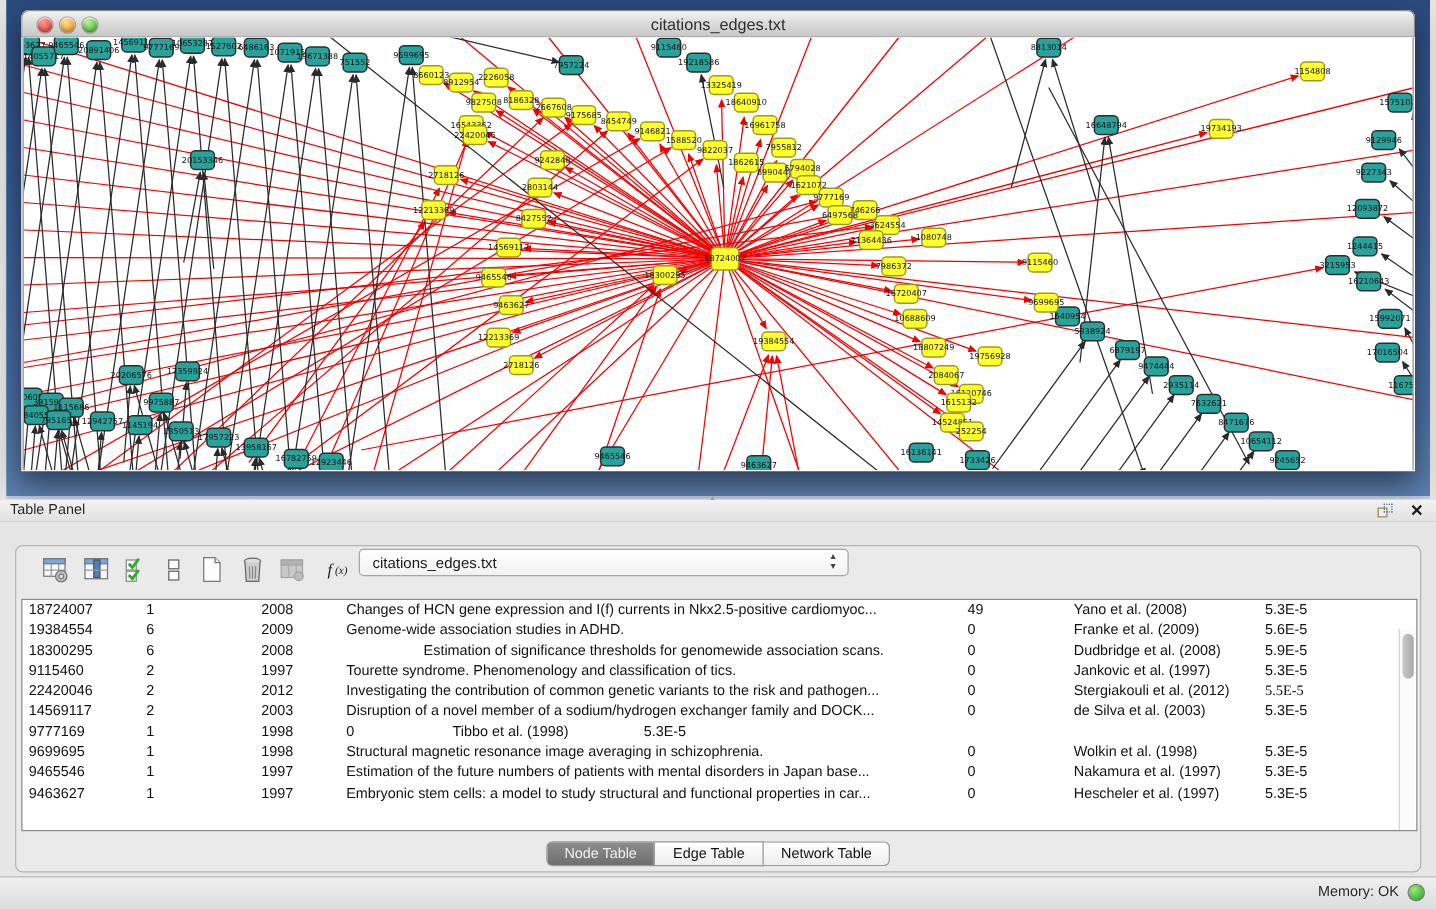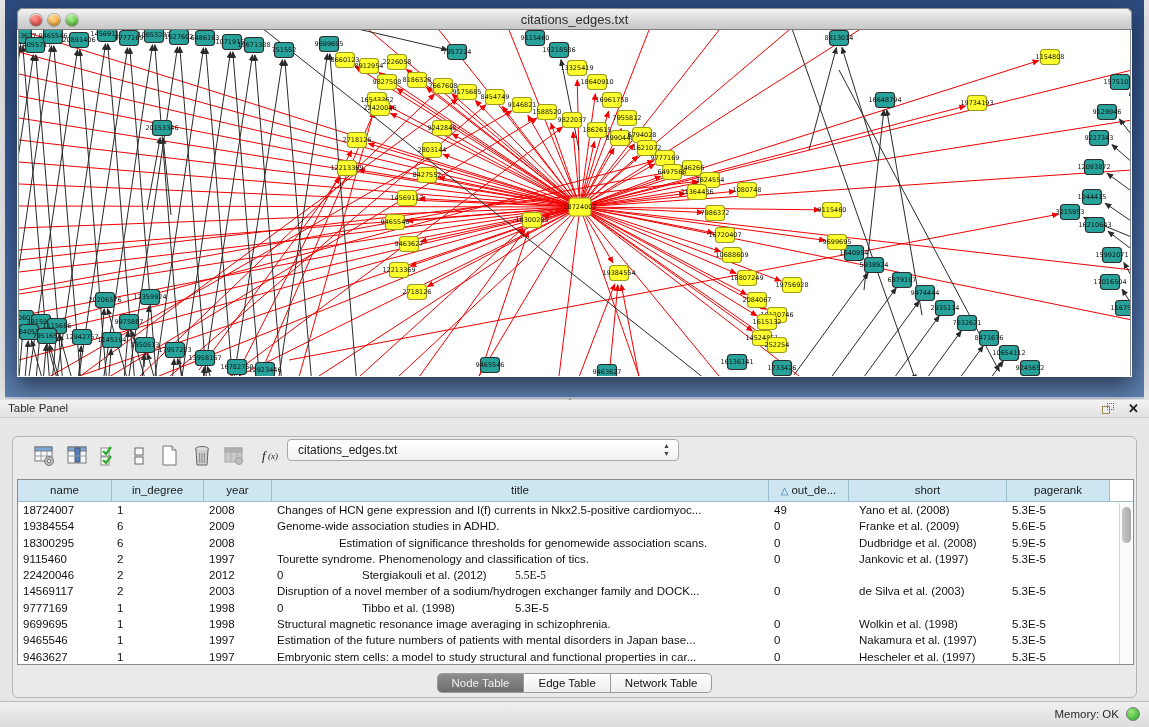--- a/index.html
+++ b/index.html
@@ -577,30 +577,20 @@
         <span class="tbtn" style="left: 241px;"><svg viewBox="0 0 20 22">
             <text x="1" y="15" font-size="13" font-style="italic" font-family="Liberation Serif, serif" fill="#1a1a1a">f</text>
             <text x="7" y="14" font-size="9" font-style="italic" font-family="Liberation Serif, serif" fill="#1a1a1a">(x)</text>
           </svg></span>
       </div>
     <div id="tableSelect">
       <span class="val">citations_edges.txt</span>
       <span class="arrows">▲<br>▼</span>
     </div>
     <div id="grid">
-      <div class="hrow" id="hrow">
-          <div class="hcell" style="width: 94px;">name</div>
-          <div class="hcell" style="width: 92px;">in_degree</div>
-          <div class="hcell" style="width: 68px;">year</div>
-          <div class="hcell" style="width: 497px;">title</div>
-          <div class="hcell" style="width: 80px;"><span class="sort-tri">△</span>out_de...</div>
-          <div class="hcell" style="width: 158px;">short</div>
-          <div class="hcell" style="width: 103px;">pagerank</div>
-          <div class="hcell filler" style="flex: 1 1 0%;"></div>
-        </div>
       <div id="rows">
           <div class="drow">
             <div class="dcell" style="width: 94px;">18724007</div>
             <div class="dcell" style="width: 92px;">1</div>
             <div class="dcell" style="width: 68px;">2008</div>
             <div class="dcell" style="width: 497px;">Changes of HCN gene expression and I(f) currents in Nkx2.5-positive cardiomyoc...</div>
             <div class="dcell" style="width: 80px;">49</div>
             <div class="dcell" style="width: 158px; padding-left: 10px;">Yano et al. (2008)</div>
             <div class="dcell" style="width: 103px;">5.3E-5</div>
           </div>
@@ -628,20 +618,21 @@
             <div class="dcell" style="width: 68px;">1997</div>
             <div class="dcell" style="width: 497px;">Tourette syndrome. Phenomenology and classification of tics.</div>
             <div class="dcell" style="width: 80px;">0</div>
             <div class="dcell" style="width: 158px; padding-left: 10px;">Jankovic et al. (1997)</div>
             <div class="dcell" style="width: 103px;">5.3E-5</div>
           </div>
           <div class="drow">
             <div class="dcell" style="width: 94px;">22420046</div>
             <div class="dcell" style="width: 92px;">2</div>
             <div class="dcell" style="width: 68px;">2012</div>
+            <div class="dcell" style="width: 497px;">Investigating the contribution of common genetic variants to the risk and pathogen...</div>
             <div class="dcell" style="width: 80px;">0</div>
             <div class="dcell" style="width: 158px; padding-left: 10px;">Stergiakouli et al. (2012)</div>
             <div class="dcell" style="width: 103px; font-family: Liberation Serif, serif;">5.5E-5</div>
           </div>
           <div class="drow">
             <div class="dcell" style="width: 94px;">14569117</div>
             <div class="dcell" style="width: 92px;">2</div>
             <div class="dcell" style="width: 68px;">2003</div>
             <div class="dcell" style="width: 497px;">Disruption of a novel member of a sodium/hydrogen exchanger family and DOCK...</div>
             <div class="dcell" style="width: 80px;">0</div>

